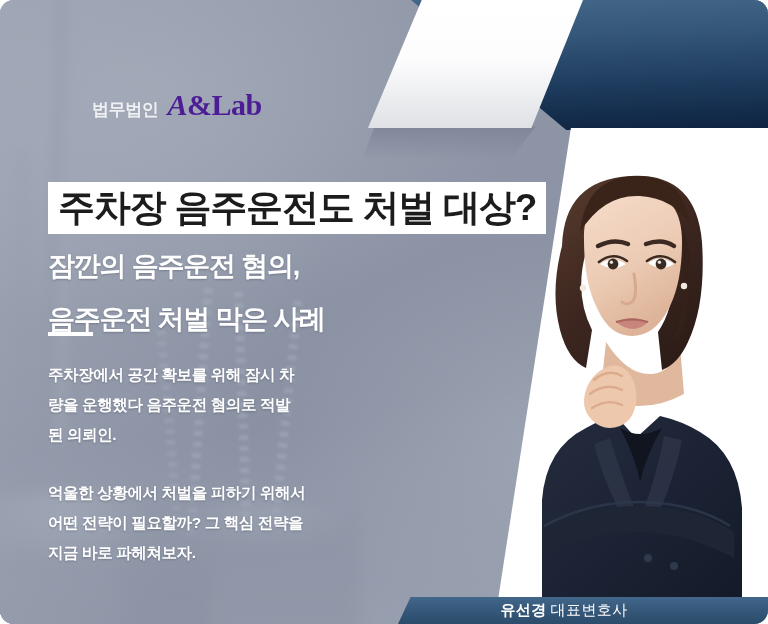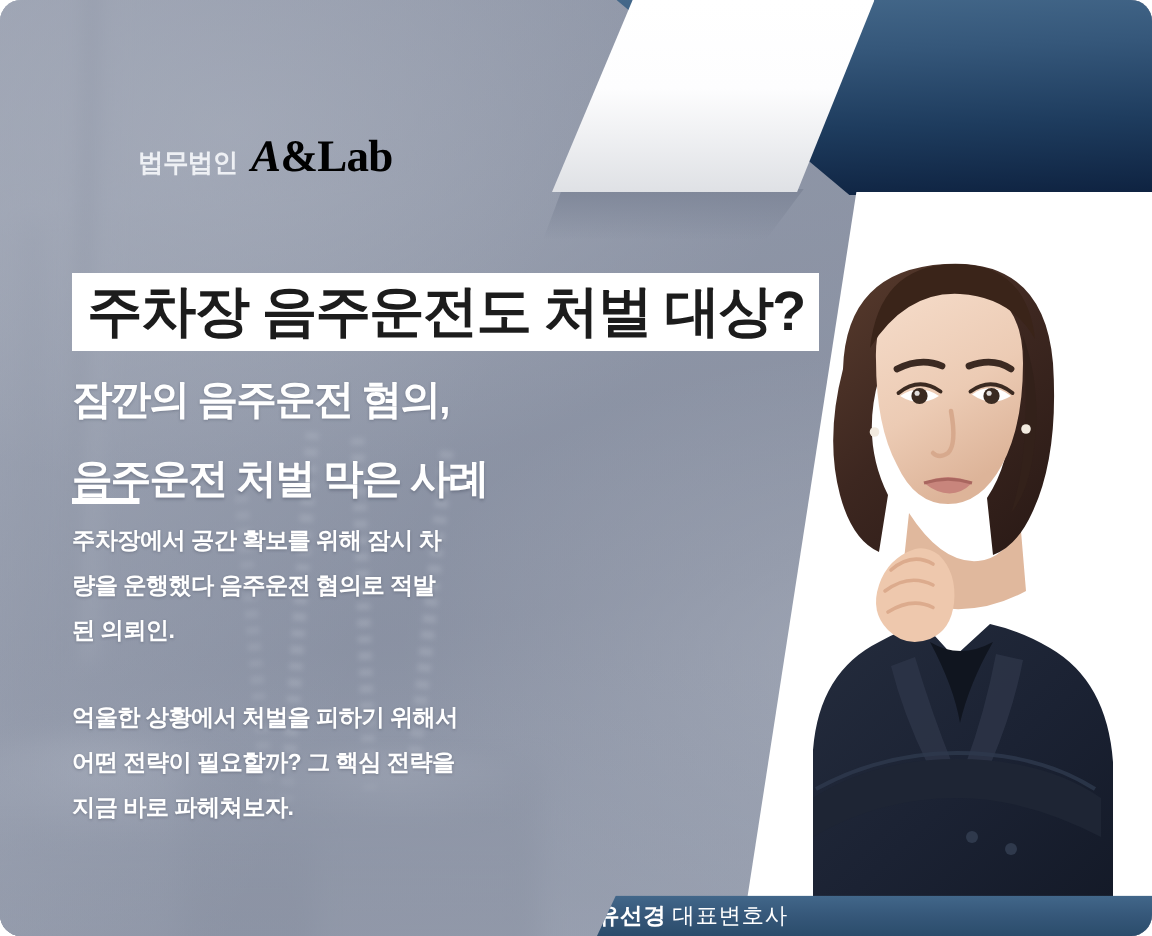--- a/index.html
+++ b/index.html
@@ -204,21 +204,21 @@
     font-family: "Liberation Sans", sans-serif;
     font-size: 17px;
     font-weight: 700;
     color: #eef0f4;
     letter-spacing: -0.4px;
   }
   .logo-en {
     font-family: "Liberation Serif", serif;
     font-size: 30px;
     font-weight: 700;
-    color: #000000;
+    color: #4c1d95;
     letter-spacing: -0.5px;
   }
   .logo-en .amp { font-style: normal; }
   .logo-en .a { font-style: italic; }
 
   
   .headline {
     position: absolute;
     left: 48px;
     top: 182px;
@@ -252,21 +252,21 @@
     top: 332px;
     width: 45px;
     height: 4px;
     background: #ffffff;
   }
 
   
   .body-copy {
     position: absolute;
     left: 48px;
-    top: 346px;
+    top: 360px;
     width: 300px;
     color: #ffffff;
     font-size: 15.5px;
     font-weight: 700;
     letter-spacing: -0.4px;
     line-height: 1.95;
     text-shadow: 0 1px 2px rgba(40,48,64,0.30);
   }
   .body-copy p { margin: 0; }
   .body-copy p + p { margin-top: 27px; }
@@ -276,21 +276,21 @@
   .name-bar {
     position: absolute;
     left: 398px;
     top: 597px;
     width: 370px;
     height: 27px;
     background: linear-gradient(180deg, #42678a 0%, #36587a 48%, #2b4c6b 100%);
     clip-path: polygon(3.4% 0%, 100% 0%, 100% 100%, 0% 100%);
     display: flex;
     align-items: center;
-    justify-content: flex-start;
+    justify-content: center;
     padding-right: 38px;
     box-sizing: border-box;
   }
   .name-bar .nm {
     color: #ffffff;
     font-size: 15px;
     font-weight: 700;
     letter-spacing: 0.4px;
     white-space: nowrap;
   }

